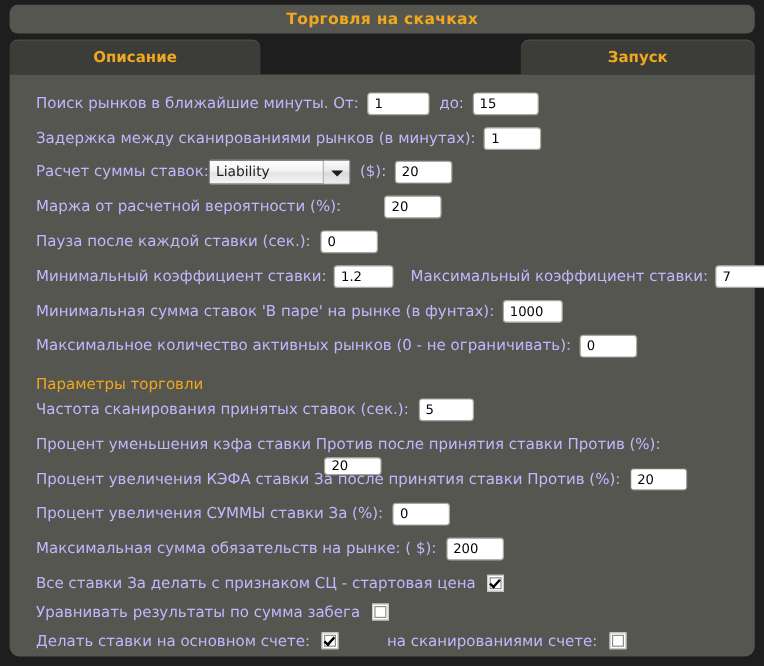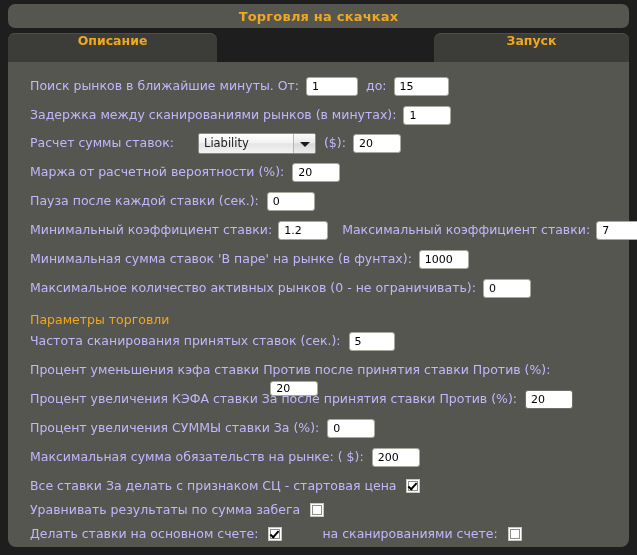--- a/index.html
+++ b/index.html
@@ -48,20 +48,21 @@
     top: 33px;
     width: 621px;
     height: 29px;
   }
   .tab {
     position: absolute;
     top: 0;
     height: 29px;
     border-radius: 7px 7px 0 0;
     display: flex;
+    align-items: center;
     justify-content: center;
     box-sizing: border-box;
   }
   .tab-label {
     color: #f0a81e;
     font-size: 12.5px;
     font-weight: bold;
   }
   .tab.inactive {
     background: #3c3c38;
@@ -237,31 +238,31 @@
       <input class="txt" style="width: 55px; margin-left: 7px;" value="15">
     </div>
 
     <div class="row" style="left:22px; top:42px;">
       <span class="lbl">Задержка между сканированиями рынков (в минутах):</span>
       <input class="txt" style="width: 48px; margin-left: 7px;" value="1">
     </div>
 
     <div class="row" style="left:22px; top:70px;">
       <span class="lbl">Расчет суммы ставок:</span>
-      <span class="sel" style="margin-left:24px;">
+      <span class="sel" style="margin-left:0;">
         <span class="sel-value">Liability</span>
         <span class="sel-btn">
             <span class="sel-arrow"></span>
           </span>
       </span>
       <span class="lbl" style="margin-left:8px;">($):</span>
       <input class="txt" style="width: 48px; margin-left: 7px;" value="20">
     </div>
 
-    <div class="row" style="left:22px; top:99px;">
+    <div class="row" style="left:22px; top:99px;gap:28px;">
       <span class="lbl">Маржа от расчетной вероятности (%):</span>
       <input class="txt" style="width: 48px; margin-left: 8px;" value="20">
     </div>
 
     <div class="row" style="left:22px; top:128px;">
       <span class="lbl">Пауза после каждой ставки (сек.):</span>
       <input class="txt" style="width: 48px; margin-left: 8px;" value="0">
     </div>
 
     <div class="row" style="left:22px; top:157px;">

